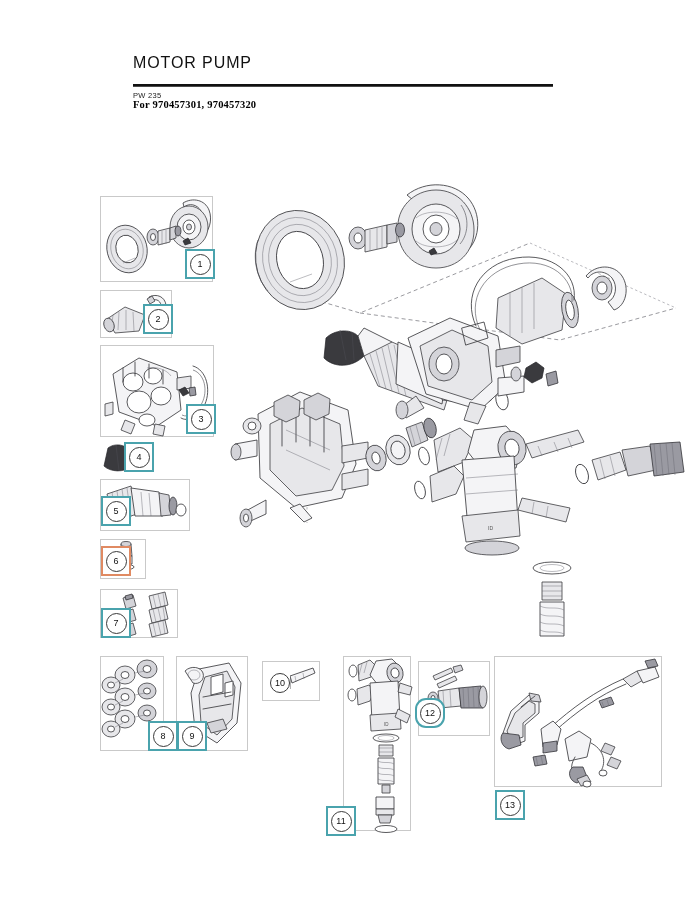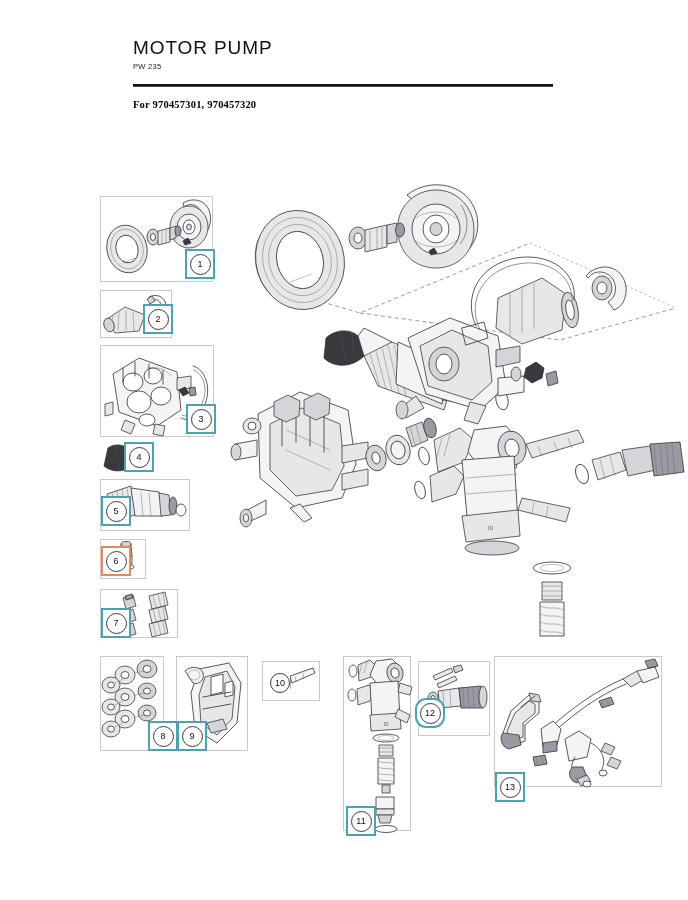--- a/index.html
+++ b/index.html
@@ -5,22 +5,22 @@
   html,body{margin:0;padding:0;background:#ffffff;}
   body{
     width:688px;height:900px;position:relative;overflow:hidden;
     font-family:"Liberation Sans", sans-serif;
     color:#000;
   }
   .page{position:absolute;inset:0;background:#fff;}
 
   
   #header{position:absolute;left:133px;top:38px;width:420px;}
-  #doc-title{font-size:19px;letter-spacing:.9px;font-weight:400;color:#111;line-height:1.1;}
-  #doc-subtitle{font-size:7.5px;letter-spacing:.3px;color:#222;margin-top:3px;}
+  #doc-title{font-size:16px;letter-spacing:.9px;font-weight:400;color:#111;line-height:1.1;margin-top:16px;}
+  #doc-subtitle{font-size:7.5px;letter-spacing:.3px;color:#222;margin-top:19px;}
   #header-rule{position:absolute;left:133px;top:84px;width:420px;height:0;
     border-top:2.2px solid #111;border-bottom:0.7px solid #4a4a4a;}
   #for-line{position:absolute;left:133px;top:99px;font-size:10.5px;font-weight:bold;letter-spacing:.2px;font-family:Liberation Serif, serif;}
 
   
   .fbox{position:absolute;border:1px solid #c9c9c9;background:#fff;box-sizing:border-box;}
 
   
   .badge{position:absolute;box-sizing:border-box;display:flex;align-items:center;justify-content:center;
     background:#fff;z-index:7;}
@@ -508,21 +508,21 @@
         <path d="M34,116 C39,119 45,116 50,119"></path>
         <path d="M34,122 C39,125 45,122 50,125"></path>
       </g>
       <path class="fillC" d="M38,128 l8,0 l0,8 l-8,0 z"></path>
       <path class="fillA" d="M32,140 l18,0 l0,12 l-18,0 z"></path>
       <path class="fillB" d="M32,152 l18,0 l0,6 l-18,0 z"></path>
       <path class="fillC" d="M34,158 l14,0 l-2,8 l-10,0 z"></path>
       <ellipse class="fillW" cx="42" cy="172" rx="11" ry="3.5"></ellipse>
     </svg>
   </div>
-  <div class="badge sq" style="left:346px;top:806px;text-align:right;">
+  <div class="badge sq" style="left:326px;top:806px;text-align:right;">
     <div class="ring">
       <span>11</span>
     </div>
   </div>
 
   <div class="fbox" style="left:418px;top:661px;width:72px;height:75px;">
     <svg class="art" width="72" height="75" viewBox="0 0 72 75" style="left:0;top:0;">
       <path class="fillB" d="M14,14 l18,-8 l2,4 l-18,8 z"></path>
       <path class="fillB" d="M18,22 l18,-8 l2,4 l-18,8 z"></path>
       <path class="fillC" d="M34,5 l8,-2 l2,5 l-8,3 z"></path>
@@ -575,19 +575,19 @@
       <path class="fillC" d="M116,100 l10,4 l-4,8 l-10,-4 z"></path>
       <ellipse class="fillW" cx="108" cy="116" rx="4" ry="3"></ellipse>
       <path class="fillD" d="M38,100 l12,-2 l2,9 l-12,2 z"></path>
       <g class="lnT">
           <path d="M41,100 l2,9"></path>
           <path d="M46,99 l2,9"></path>
         </g>
       <ellipse class="fillW" cx="92" cy="127" rx="4" ry="3"></ellipse>
     </svg>
   </div>
-  <div class="badge sq" style="left:495px;top:772px;justify-content:center;">
+  <div class="badge sq" style="left:495px;top:790px;justify-content:center;">
     <div class="ring">
       <span>13</span>
     </div>
   </div>
 
 </div>
 
 </body></html>

